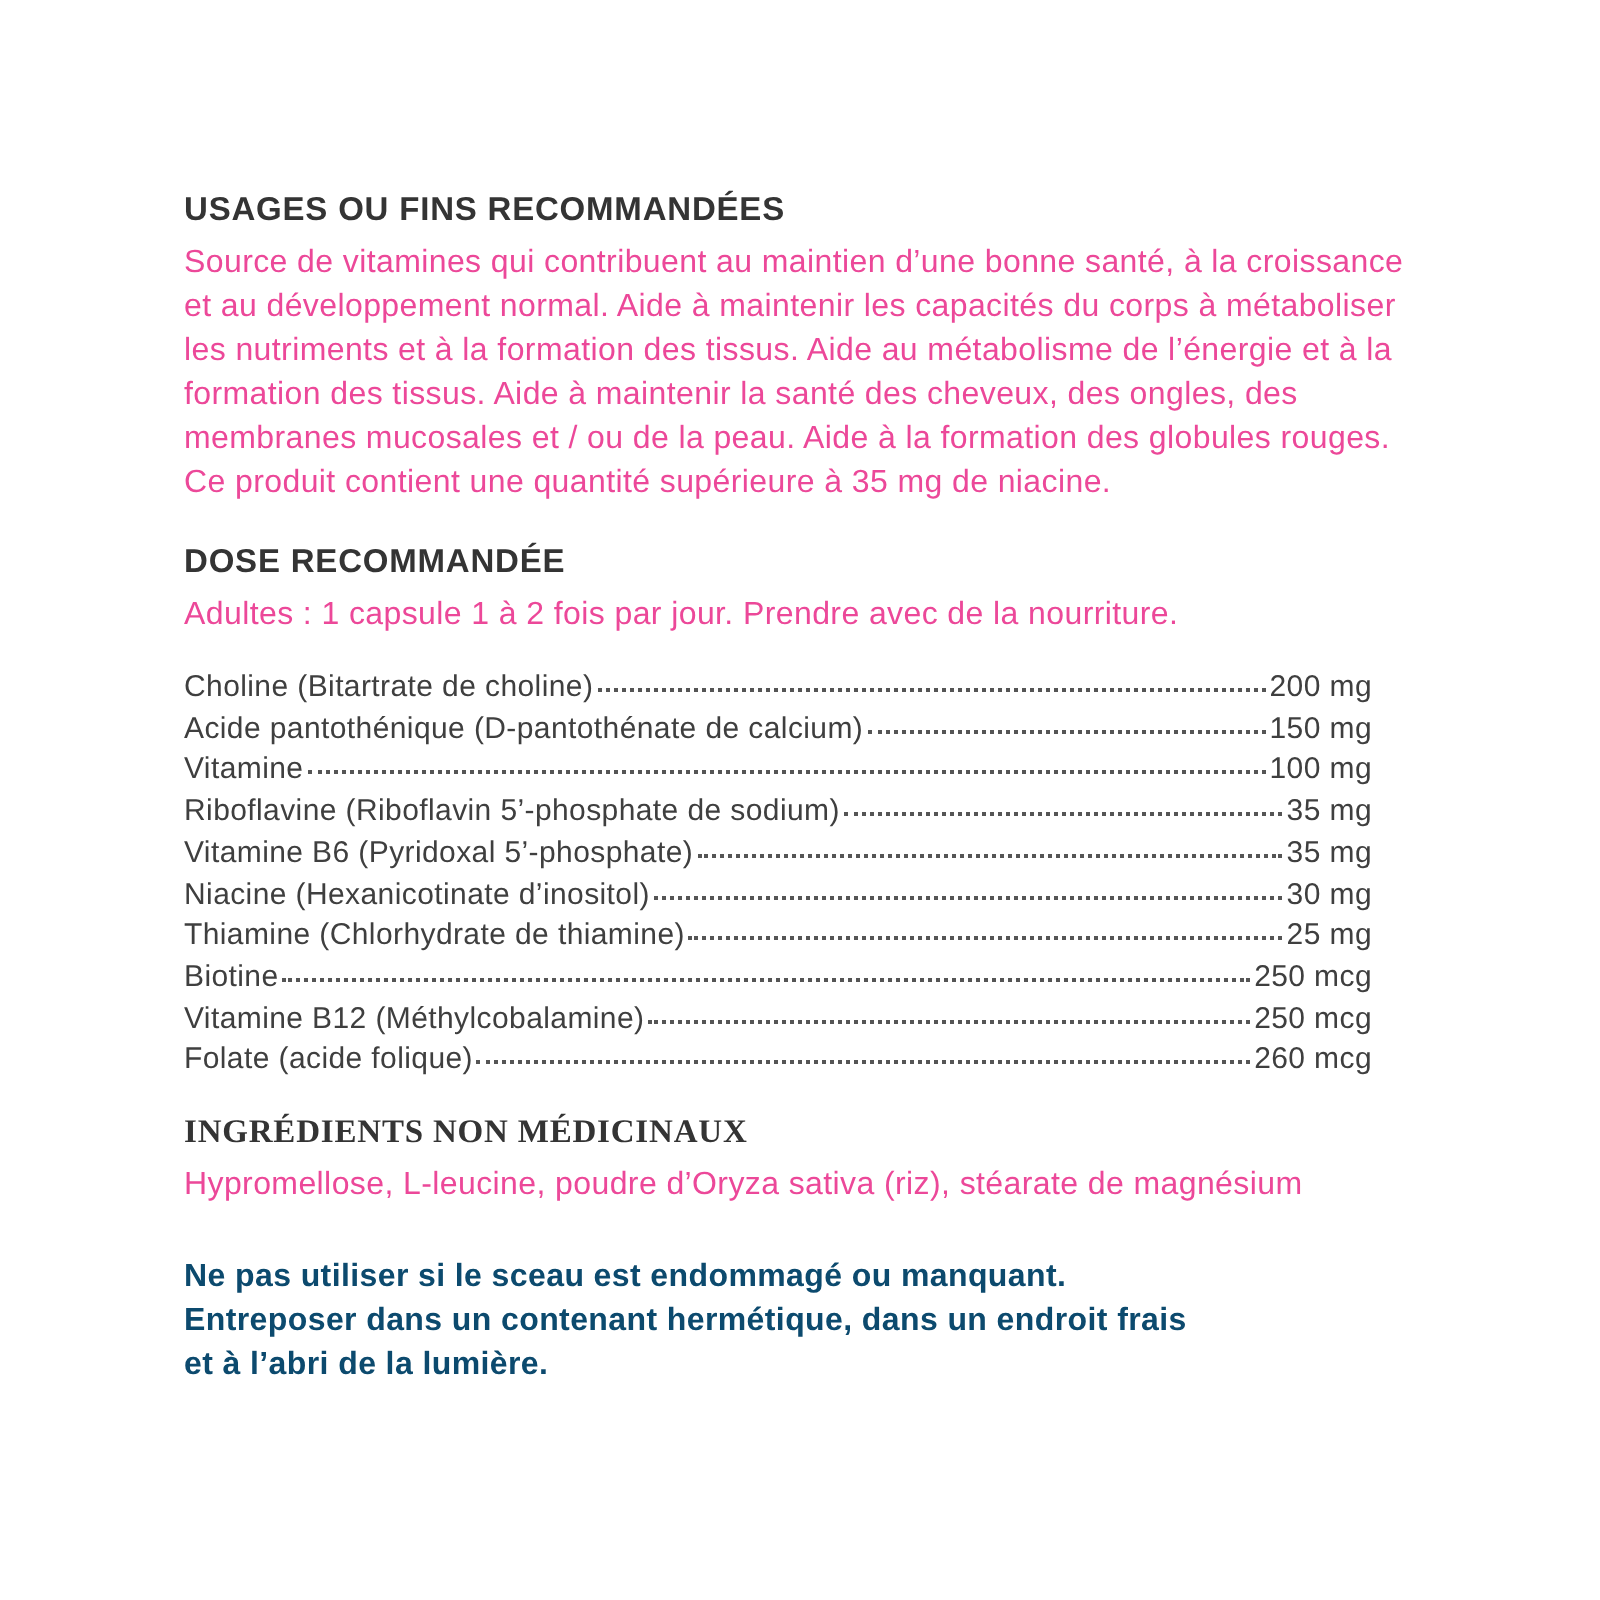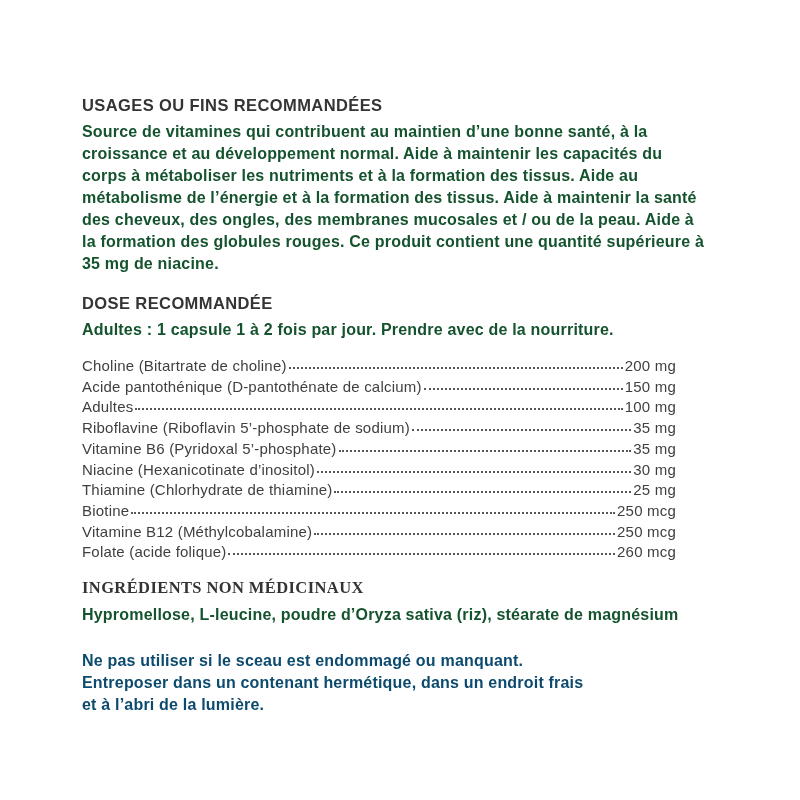--- a/index.html
+++ b/index.html
@@ -11,40 +11,39 @@
     position: relative;
     width: 800px;
     height: 800px;
     background: #ffffff;
     font-family: "Liberation Sans", sans-serif;
     color: #3f3f3f;
     box-sizing: border-box;
   }
   .label-block {
     position: absolute;
-    left: 82px;
+    left: 92px;
     top: 94px;
     width: 630px;
   }
   .section-heading {
     font-size: 16.5px;
     font-weight: bold;
     color: #343434;
     letter-spacing: 0.4px;
     margin: 0 0 5px 0;
     line-height: 22px;
   }
   .body-text {
     font-size: 16px;
     line-height: 22px;
     letter-spacing: 0.2px;
-    color: #14532d;
+    color: #ec4899;
     margin: 0 0 17px 0;
     max-width: 628px;
-    font-weight: bold;
   }
   .dose-text {
     margin-bottom: 15px;
   }
   .ingredients {
     width: 594px;
     margin: 2px 0 10px 0;
   }
   .ing-row {
     display: flex;
@@ -103,21 +102,21 @@
         <span class="ing-name">Choline (Bitartrate de choline)</span>
         <span class="ing-leader"></span>
         <span class="ing-amount">200 mg</span>
       </div>
       <div class="ing-row">
         <span class="ing-name">Acide pantothénique (D-pantothénate de calcium)</span>
         <span class="ing-leader"></span>
         <span class="ing-amount">150 mg</span>
       </div>
       <div class="ing-row">
-        <span class="ing-name">Adultes</span>
+        <span class="ing-name">Vitamine</span>
         <span class="ing-leader"></span>
         <span class="ing-amount">100 mg</span>
       </div>
       <div class="ing-row">
         <span class="ing-name">Riboflavine (Riboflavin 5’-phosphate de sodium)</span>
         <span class="ing-leader"></span>
         <span class="ing-amount">35 mg</span>
       </div>
       <div class="ing-row">
         <span class="ing-name">Vitamine B6 (Pyridoxal 5’-phosphate)</span>

